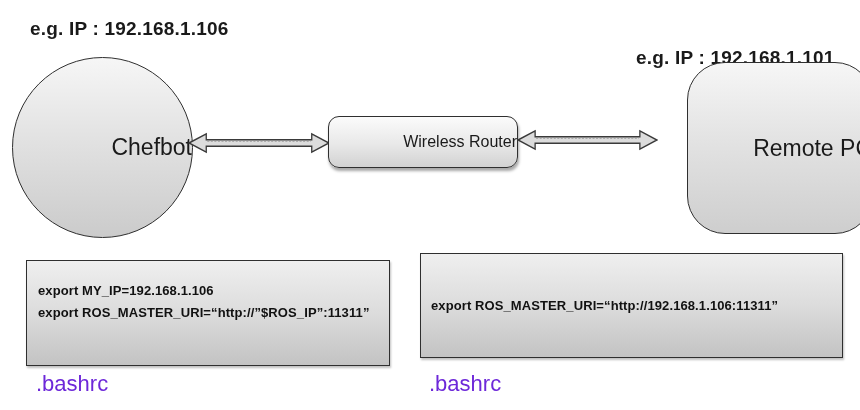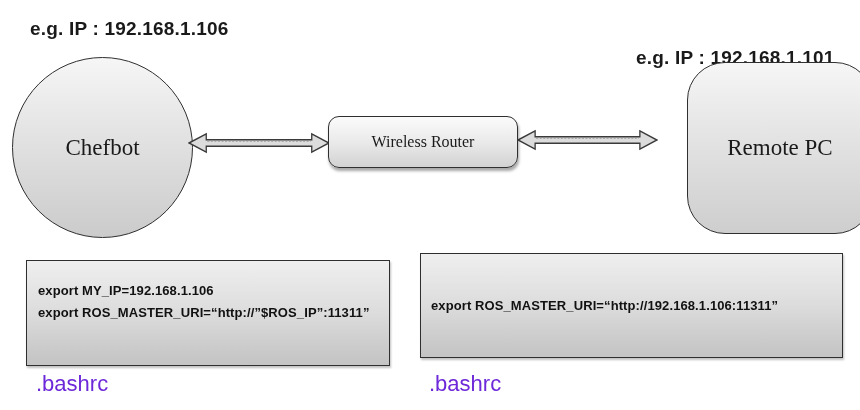--- a/index.html
+++ b/index.html
@@ -23,25 +23,24 @@
     letter-spacing: 0.2px;
     white-space: nowrap;
   }
   .ip-label.left  { left: 30px;  top: 18px; }
   .ip-label.right { left: 636px; top: 15px; margin-top: 32px; }
 
   .node {
     position: absolute;
     display: flex;
     align-items: center;
-    justify-content: center;
+    justify-content: flex-end;
     border: 1.6px solid #2f2f2f;
     color: #1a1a1a;
     text-align: center;
-    font-family: Liberation Serif, serif;
   }
   .node.circle {
     left: 12px; top: 57px;
     width: 181px; height: 181px;
     border-radius: 50%;
     background: linear-gradient(to bottom, #f6f6f6 0%, #e2e2e2 45%, #cbcbcb 100%);
     font-size: 23px;
   }
   .node.router {
     left: 328px; top: 116px;

